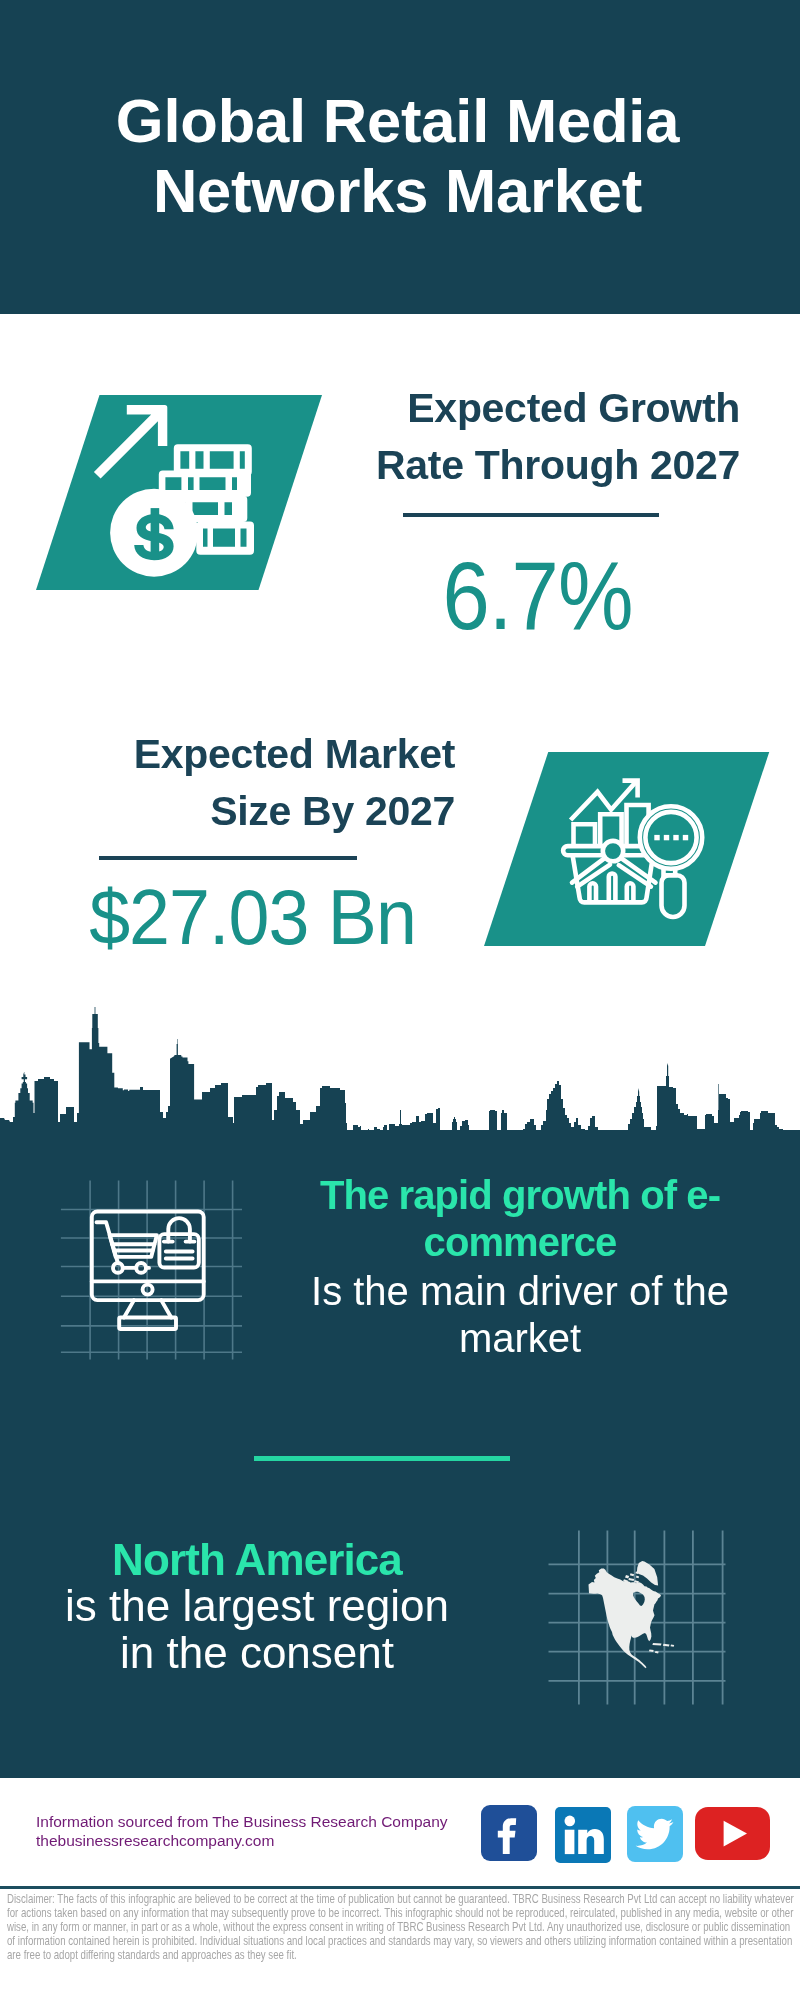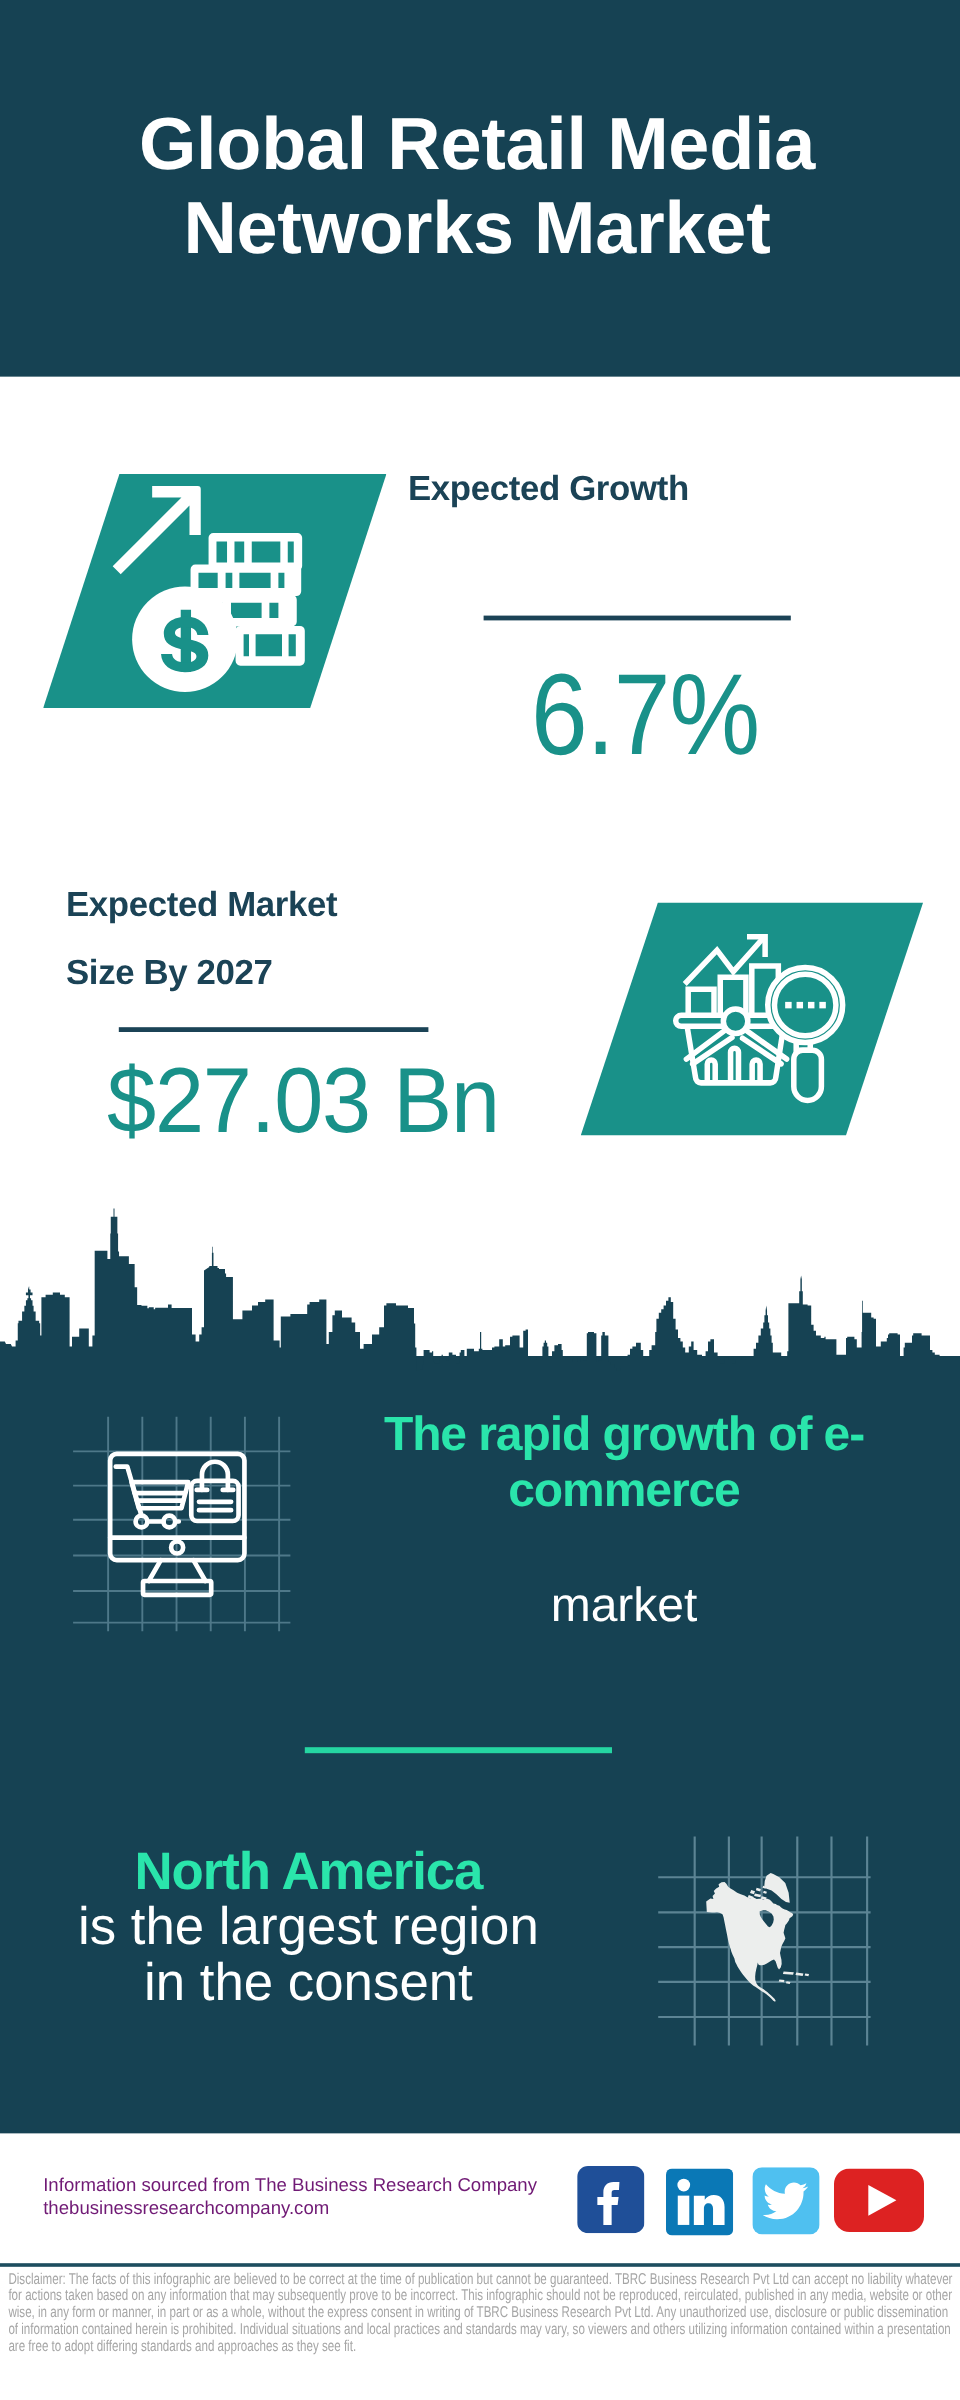--- a/index.html
+++ b/index.html
@@ -19,21 +19,21 @@
 
   
   .header{position:absolute;left:0;top:0;width:800px;height:314px;background:var(--dark);}
   .header-title{position:absolute;left:0;top:86px;width:795px;text-align:center;
     color:#fff;font-weight:bold;font-size:61.5px;line-height:70px;letter-spacing:-0.2px;}
 
   
   .white-mid{position:absolute;left:0;top:314px;width:800px;height:700px;background:#fff;}
 
   
-  .stat-title{color:#1b4356;font-weight:bold;font-size:29px;line-height:57px;text-align:left;
+  .stat-title{color:#1b4356;font-weight:bold;font-size:41px;line-height:57px;text-align:right;
      letter-spacing:-0.3px;}
   .stat-rule{height:4px;background:#1b4356;}
   .stat-value{color:var(--teal);font-size:96px;line-height:96px;text-align:center;font-weight:400;
      letter-spacing:-1px;white-space:nowrap;}
 
   
   .s1-text{position:absolute;left:340px;top:380px;width:400px;}
   .s1-rule{position:absolute;left:403px;top:513px;width:256px;}
   .s1-value{position:absolute;left:340px;top:548px;width:395px;transform:scaleX(0.885);transform-origin:50% 50%;}
   .s1-icon{position:absolute;left:36px;top:395px;width:286px;height:195px;}
@@ -107,20 +107,21 @@
       </g>
       <g fill="#199189">
         <path d="M114.6,113.1 h8.6 v51.6 h-8.6 z"></path>
         <path fill-rule="evenodd" d="M119.3,118.9 c-11.0,0 -18.8,5.6 -18.8,14.0 c0,7.9 5.7,11.6 17.0,13.5 c7.6,1.3 10.2,2.8 10.2,5.6 c0,3.1 -3.7,5.1 -9.6,5.1 c-6.4,0 -10.2,-2.4 -10.7,-7.0 h-9.2 c0.4,9.2 8.1,15.1 19.9,15.1 c12.0,0 19.5,-5.5 19.5,-13.9 c0,-8.0 -5.6,-11.7 -17.8,-13.7 c-7.6,-1.3 -10.0,-2.7 -10.0,-5.3 c0,-2.9 3.4,-4.9 8.9,-4.9 c5.8,0 9.2,2.3 9.8,6.8 h9.2 c-0.6,-9.0 -7.6,-15.3 -18.4,-15.3 z"></path>
       </g>
 
     </svg>
   </div>
   <div class="s1-text stat-title">
     <div>Expected Growth</div>
+    <div>Rate Through 2027</div>
   </div>
   <div class="s1-rule stat-rule"></div>
   <div class="s1-value stat-value">6.7%</div>
 
   <div class="s2-icon">
     <svg viewBox="0 0 286 195" width="286" height="195" xmlns="http://www.w3.org/2000/svg">
       <polygon points="64.25,0 285.25,0 221,194 0,194" fill="#199189"></polygon>
       <g fill="none" stroke="#ffffff" stroke-width="4.6" stroke-linecap="butt" stroke-linejoin="miter">
 
         <polyline points="86.6,68.0 113.5,39.8 127.1,57.7 153.0,28.6"></polyline>
@@ -202,21 +203,21 @@
       </g>
     </svg>
   </div>
 
   <div class="msg ecom-text">
     <div class="hl">
       <span>The rapid growth of e-</span><br>
       <span>commerce</span>
     </div>
     <div>
-      <br>
+      <span>Is the main driver of the</span><br>
       <span>market</span>
     </div>
   </div>
   <div class="mid-rule"></div>
 
   <div class="msg na-text">
     <div class="hl">North America</div>
     <div>
       <span>is the largest region</span><br>
       <span>in the consent</span>

